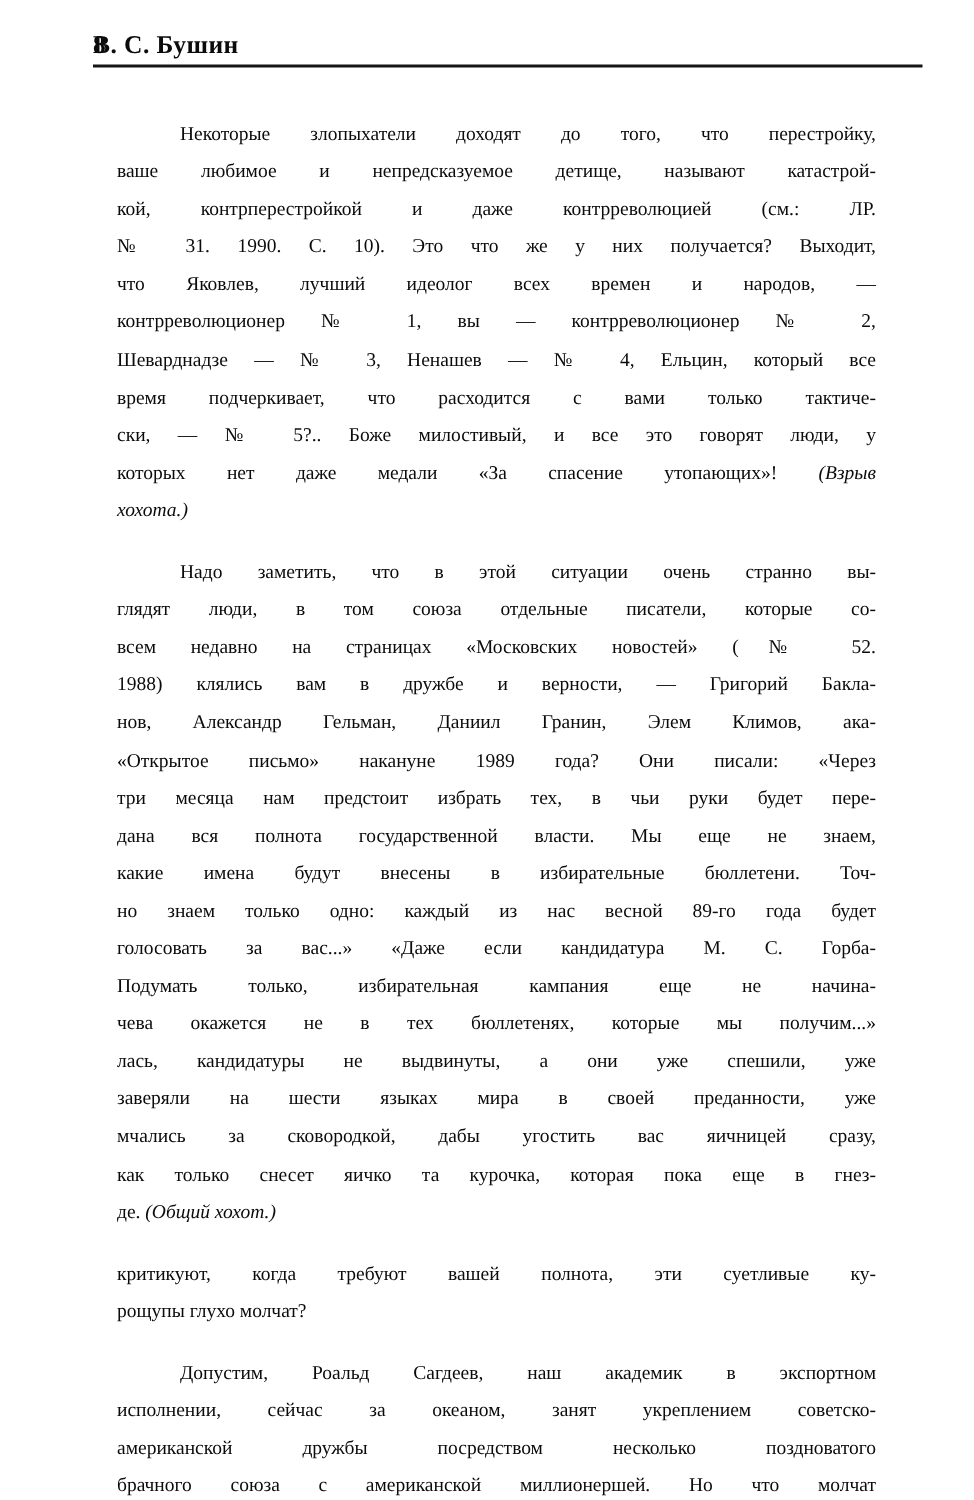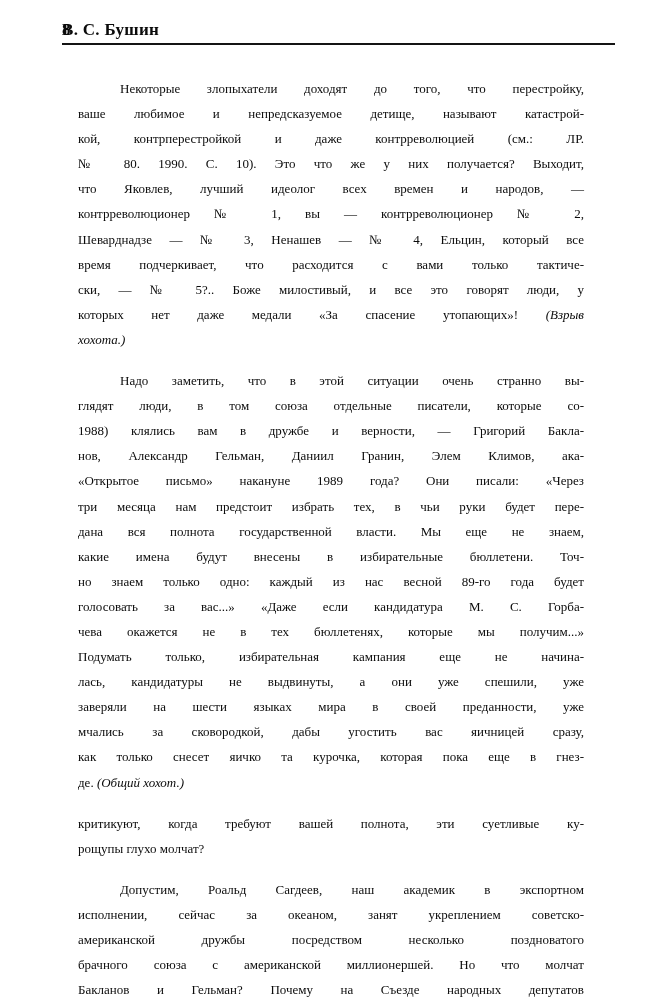--- a/index.html
+++ b/index.html
@@ -113,43 +113,44 @@
     <span class="head-title">В. С. Бушин</span>
   </div>
   <div class="head-rule"></div>
 
   <div class="textblock">
 
     <p class="para">
       <span class="ln first">Некоторые злопыхатели доходят до того, что перестройку,</span>
       <span class="ln">ваше любимое и непредсказуемое детище, называют катастрой-</span>
       <span class="ln">кой, контрперестройкой и даже контрреволюцией (см.: ЛР.</span>
-      <span class="ln">№ 80. 1990. С. 10). Это что же у них получается? Выходит,</span>
+      <span class="ln">№ 31. 1990. С. 10). Это что же у них получается? Выходит,</span>
       <span class="ln">что Яковлев, лучший идеолог всех времен и народов, —</span>
       <span class="ln">контрреволюционер № 1, вы — контрреволюционер № 2,</span>
       <span class="ln">Шеварднадзе — № 3, Ненашев — № 4, Ельцин, который все</span>
       <span class="ln">время подчеркивает, что расходится с вами только тактиче-</span>
       <span class="ln">ски, — № 5?.. Боже милостивый, и все это говорят люди, у</span>
       <span class="ln"><span>которых нет даже медали «За спасение утопающих»! </span><i>(Взрыв</i></span>
       <span class="ln last ital">хохота.)</span>
     </p>
 
     <p class="para">
       <span class="ln first">Надо заметить, что в этой ситуации очень странно вы-</span>
       <span class="ln">глядят люди, в том союза отдельные писатели, которые со-</span>
+      <span class="ln">всем недавно на страницах «Московских новостей» (№ 52.</span>
       <span class="ln">1988) клялись вам в дружбе и верности, — Григорий Бакла-</span>
       <span class="ln">нов, Александр Гельман, Даниил Гранин, Элем Климов, ака-</span>
       <span class="ln">«Открытое письмо» накануне 1989 года? Они писали: «Через</span>
       <span class="ln">три месяца нам предстоит избрать тех, в чьи руки будет пере-</span>
       <span class="ln">дана вся полнота государственной власти. Мы еще не знаем,</span>
       <span class="ln">какие имена будут внесены в избирательные бюллетени. Точ-</span>
       <span class="ln">но знаем только одно: каждый из нас весной 89-го года будет</span>
       <span class="ln">голосовать за вас...» «Даже если кандидатура М. С. Горба-</span>
+      <span class="ln">Подумать только, избирательная кампания еще не начина-</span>
       <span class="ln">чева окажется не в тех бюллетенях, которые мы получим...»</span>
-      <span class="ln">Подумать только, избирательная кампания еще не начина-</span>
       <span class="ln">лась, кандидатуры не выдвинуты, а они уже спешили, уже</span>
       <span class="ln">заверяли на шести языках мира в своей преданности, уже</span>
       <span class="ln">мчались за сковородкой, дабы угостить вас яичницей сразу,</span>
       <span class="ln">как только снесет яичко та курочка, которая пока еще в гнез-</span>
       <span class="ln last"><span id="p2-tail"><span>де. </span><i>(Общий хохот.)</i></span></span>
     </p>
 
     <p class="para">
       <span class="ln">критикуют, когда требуют вашей полнота, эти суетливые ку-</span>
       <span class="ln last">рощупы глухо молчат?</span>

